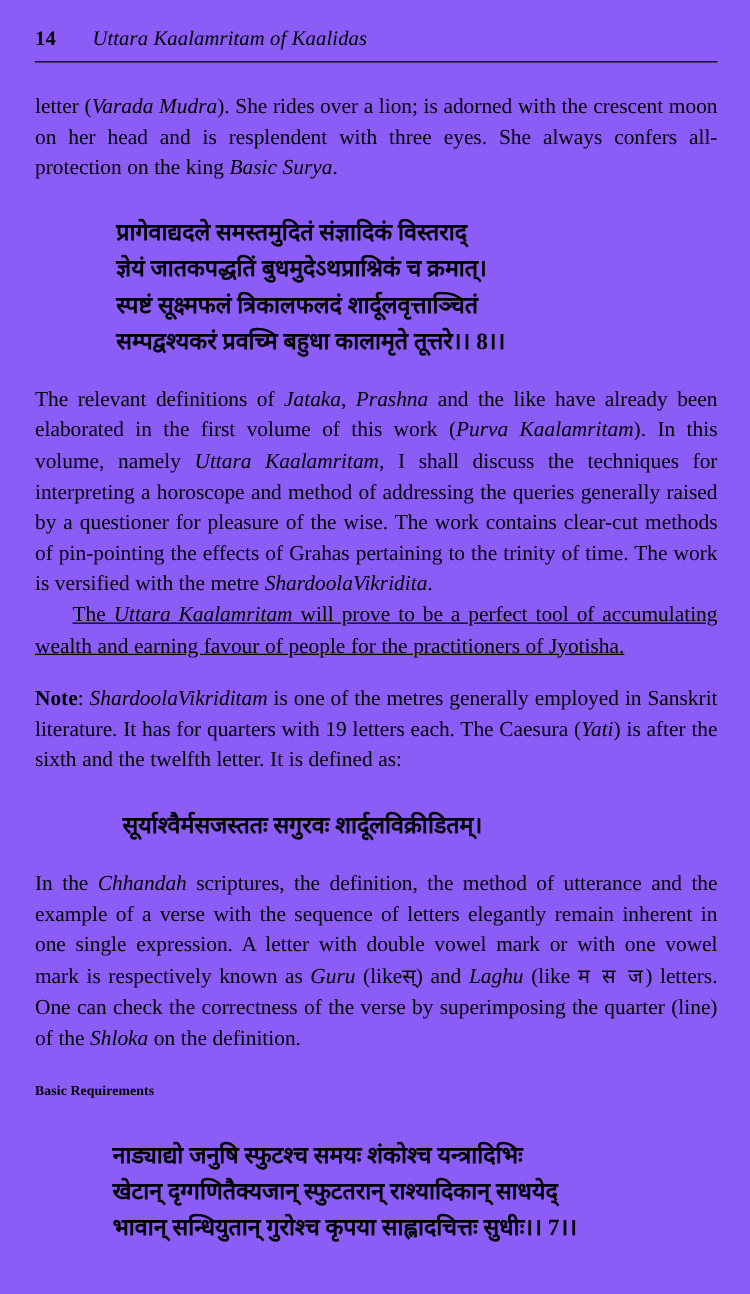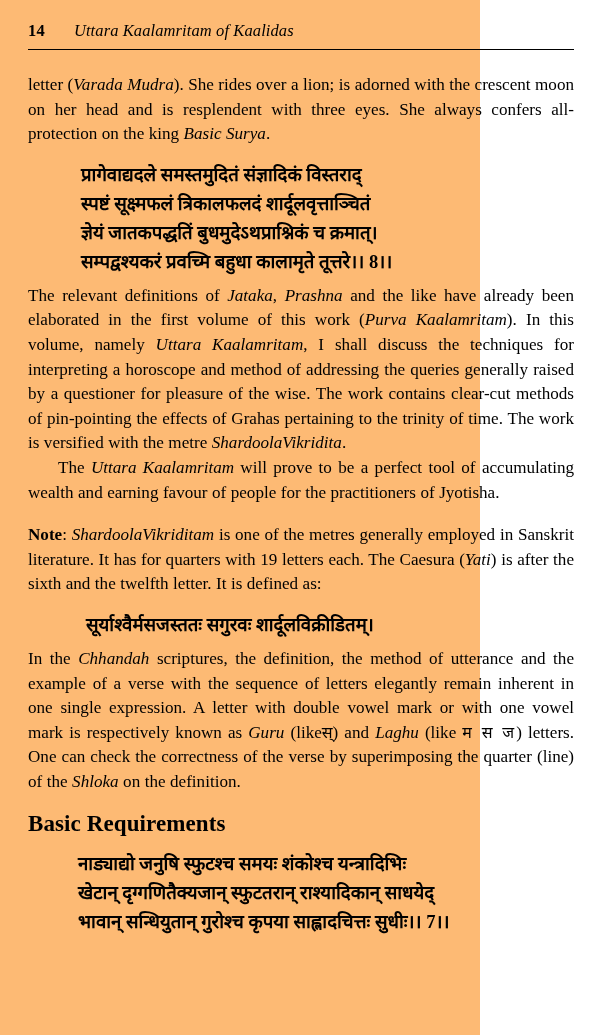--- a/index.html
+++ b/index.html
@@ -10,25 +10,25 @@
   body {
     width: 600px;
     height: 1035px;
     overflow: hidden;
     font-family: "Liberation Serif", "DejaVu Serif", serif;
     color: #000000;
     -webkit-font-smoothing: antialiased;
   }
   .page {
     position: relative;
-    width: 480px;
+    width: 600px;
     height: 1035px;
     box-sizing: border-box;
     padding: 0;
-    background: #fdba74;
+    background: #8b5cf6;
   }
 
   
   .runhead {
     position: absolute;
     left: 28px;
     top: 21px;
     width: 544px;
     display: flex;
     align-items: baseline;
@@ -66,39 +66,40 @@
     font-size: 17.1px;
     line-height: 24.6px;
     text-align: justify;
     text-justify: inter-word;
     -webkit-hyphens: none;
     hyphens: none;
     word-spacing: 0.2px;
   }
   p.para.indent {
     text-indent: 30px;
+    text-decoration: underline;
   }
   .it { font-style: italic; }
   .bd { font-weight: bold; }
 
   .gap-sm { height: 8px; }
   .gap-md { height: 13px; }
   .gap-lg { height: 18px; }
 
   h2.section-head {
     margin: 0;
-    font-size: 23px;
+    font-size: 11px;
     font-weight: bold;
     line-height: 24px;
     letter-spacing: 0.1px;
   }
 
   
   .verse {
-    margin: 0;
+    margin: 12px;
     padding: 0;
     list-style: none;
   }
   .verse .vline {
     font-family: "Liberation Serif", "DejaVu Serif", serif;
     font-size: 18.6px;
     line-height: 29px;
     font-weight: 600;
     white-space: nowrap;
     text-align: left;
@@ -125,22 +126,22 @@
   <div class="rule"></div>
 
   <div class="body">
 
     <p class="para"><span>letter (</span><span class="it">Varada Mudra</span><span>). She rides over a lion; is adorned with the crescent moon on her head and is resplendent with three eyes. She always confers all-protection on the king </span><span class="it">Basic Surya</span><span>.</span></p>
 
     <div class="gap-md"></div>
 
     <div class="verse v-first">
       <div class="vline">प्रागेवाद्यदले समस्तमुदितं संज्ञादिकं विस्तराद्</div>
+      <div class="vline">ज्ञेयं जातकपद्धतिं बुधमुदेऽथप्राश्निकं च क्रमात्।</div>
       <div class="vline">स्पष्टं सूक्ष्मफलं त्रिकालफलदं शार्दूलवृत्ताञ्चितं</div>
-      <div class="vline">ज्ञेयं जातकपद्धतिं बुधमुदेऽथप्राश्निकं च क्रमात्।</div>
       <div class="vline">सम्पद्वश्यकरं प्रवच्मि बहुधा कालामृते तूत्तरे।। 8।।</div>
     </div>
 
     <div class="gap-sm"></div>
 
     <p class="para"><span>The relevant definitions of </span><span class="it">Jataka</span><span>, </span><span class="it">Prashna</span><span> and the like have already been elaborated in the first volume of this work (</span><span class="it">Purva Kaalamritam</span><span>). In this volume, namely </span><span class="it">Uttara Kaalamritam</span><span>, I shall discuss the techniques for interpreting a horoscope and method of addressing the queries generally raised by a questioner for pleasure of the wise. The work contains clear-cut methods of pin-pointing the effects of Grahas pertaining to the trinity of time. The work is versified with the metre </span><span class="it">ShardoolaVikridita</span><span>.</span></p>
 
     <p class="para indent"><span>The </span><span class="it">Uttara Kaalamritam</span><span> will prove to be a perfect tool of accumulating wealth and earning favour of people for the practitioners of Jyotisha.</span></p>
 
     <div class="gap-lg"></div>

